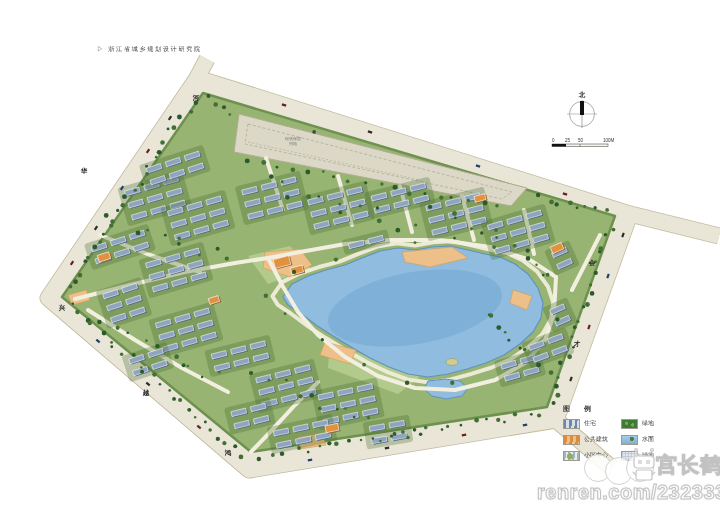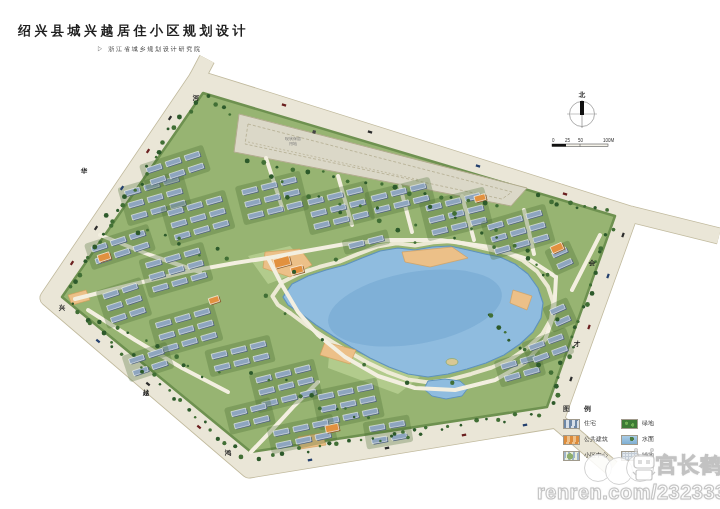--- a/index.html
+++ b/index.html
@@ -32,21 +32,20 @@
   .wm-url{position:absolute;left:537px;top:481px;z-index:31;font-weight:bold;font-size:20px;
           letter-spacing:0.5px;color:rgba(255,255,255,0.92);-webkit-text-stroke:1px #c2c2c2;
           text-shadow:0 0 2px rgba(160,160,160,0.55);white-space:nowrap;}
   .wm-robot{position:absolute;left:631px;top:448px;z-index:31;}
 </style>
 </head>
 <body>
 
 <div class="page">
 
-  <div class="title">绍兴县城兴越居住小区规划设计</div>
   <div class="subtitle"><span>▷</span> <span>浙江省城乡规划设计研究院</span></div>
 
   <svg id="map" width="720" height="509" viewBox="0 0 720 509">
       <g>
         <polygon points="197,78 48,298 249,470 556,420 630,214" fill="none" stroke="#c2bb9f" stroke-width="17" stroke-linejoin="round"></polygon>
         <line x1="630" y1="214" x2="719" y2="236" stroke="#c2bb9f" stroke-width="17"></line>
         <line x1="556" y1="420" x2="612" y2="468" stroke="#c2bb9f" stroke-width="17"></line>
         <line x1="197" y1="78" x2="207" y2="59" stroke="#c2bb9f" stroke-width="17"></line>
         <polygon points="197,78 48,298 249,470 556,420 630,214" fill="#eae6d7" stroke="#eae6d7" stroke-width="15.4" stroke-linejoin="round"></polygon>
         <line x1="630" y1="214" x2="719" y2="236" stroke="#eae6d7" stroke-width="15.4"></line>

